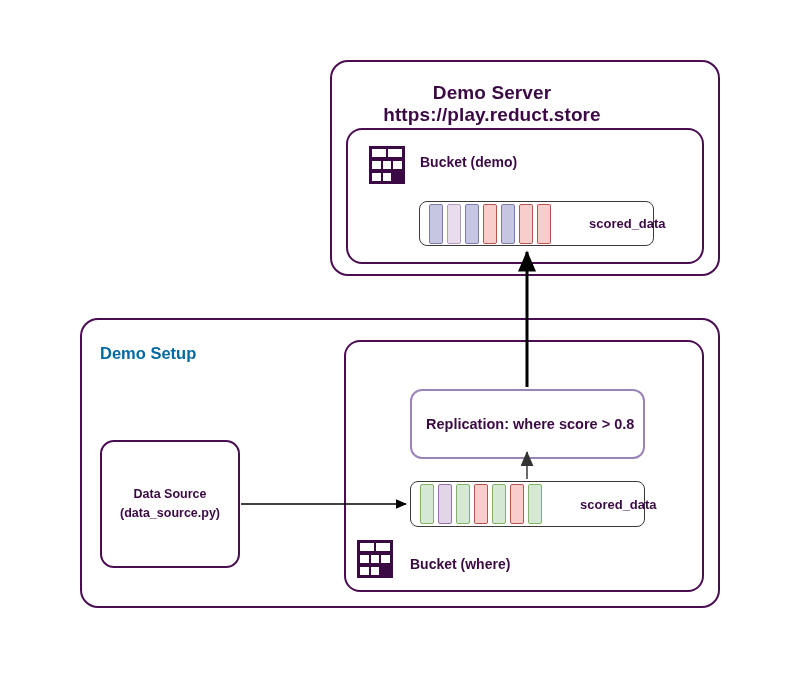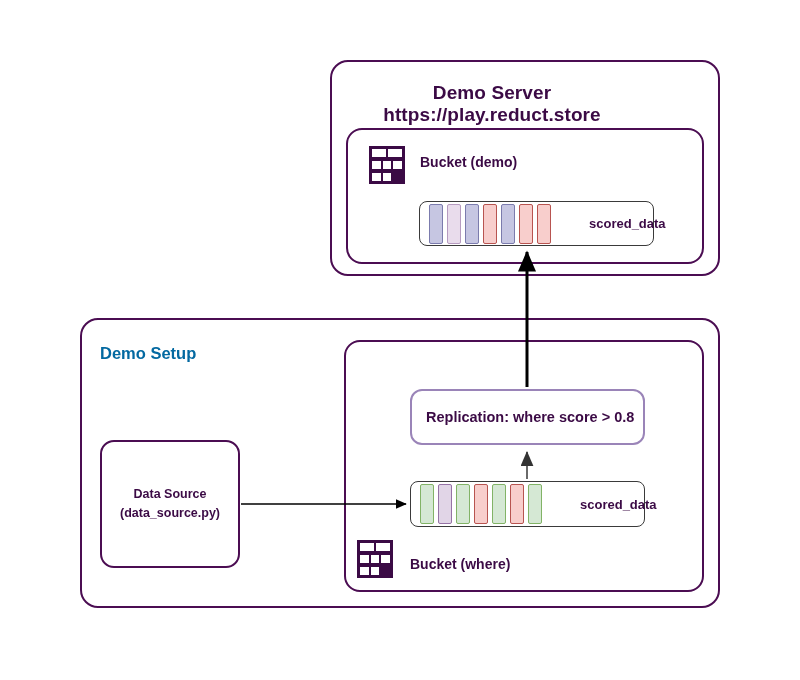--- a/index.html
+++ b/index.html
@@ -210,21 +210,21 @@
 
   <div class="sub-box" style="left:344px; top:340px; width:360px; height:252px;"></div>
 
   <div class="plain-box" style="left:100px; top:440px; width:140px; height:128px;">
     <div class="ds-text">
       <div>Data Source</div>
       <div>(data_source.py)</div>
     </div>
   </div>
 
-  <div class="lilac-box" style="left:410px; top:389px; width:235px; height:56px;">
+  <div class="lilac-box" style="left:410px; top:389px; width:235px; height:70px;">
     <div class="repl-text">Replication: where score &gt; 0.8</div>
   </div>
 
   <div class="strip-box" style="left:410px; top:481px; width:235px; height:46px;">
     <div class="blocks">
       <div class="blk green"></div>
       <div class="blk purple"></div>
       <div class="blk green"></div>
       <div class="blk red"></div>
       <div class="blk green"></div>

